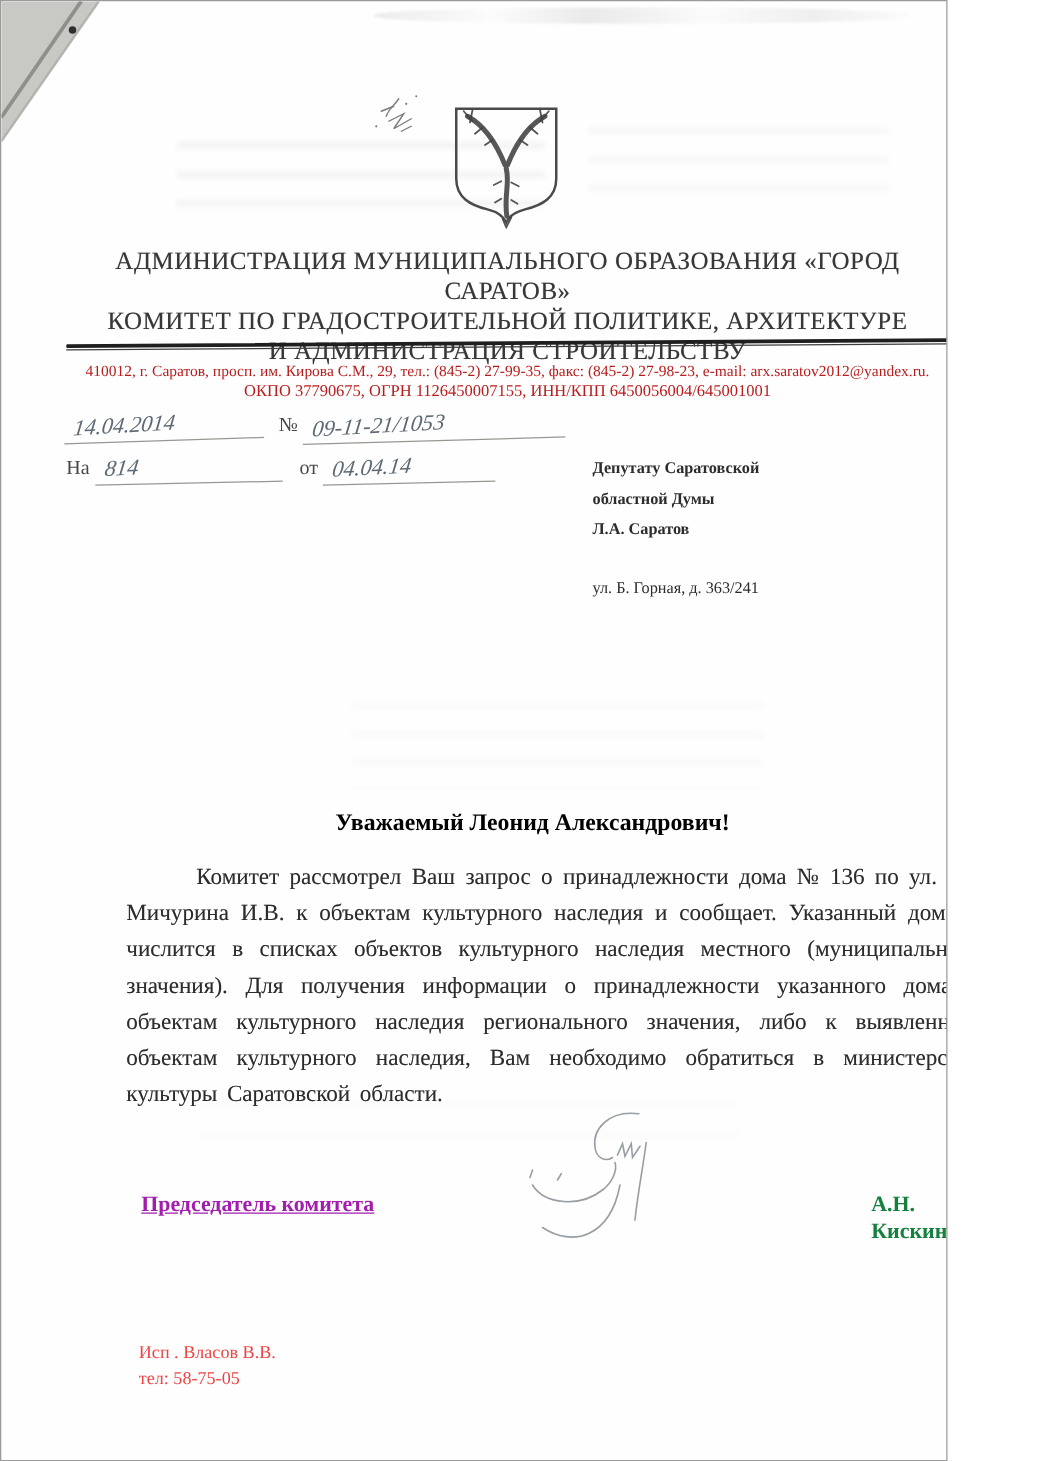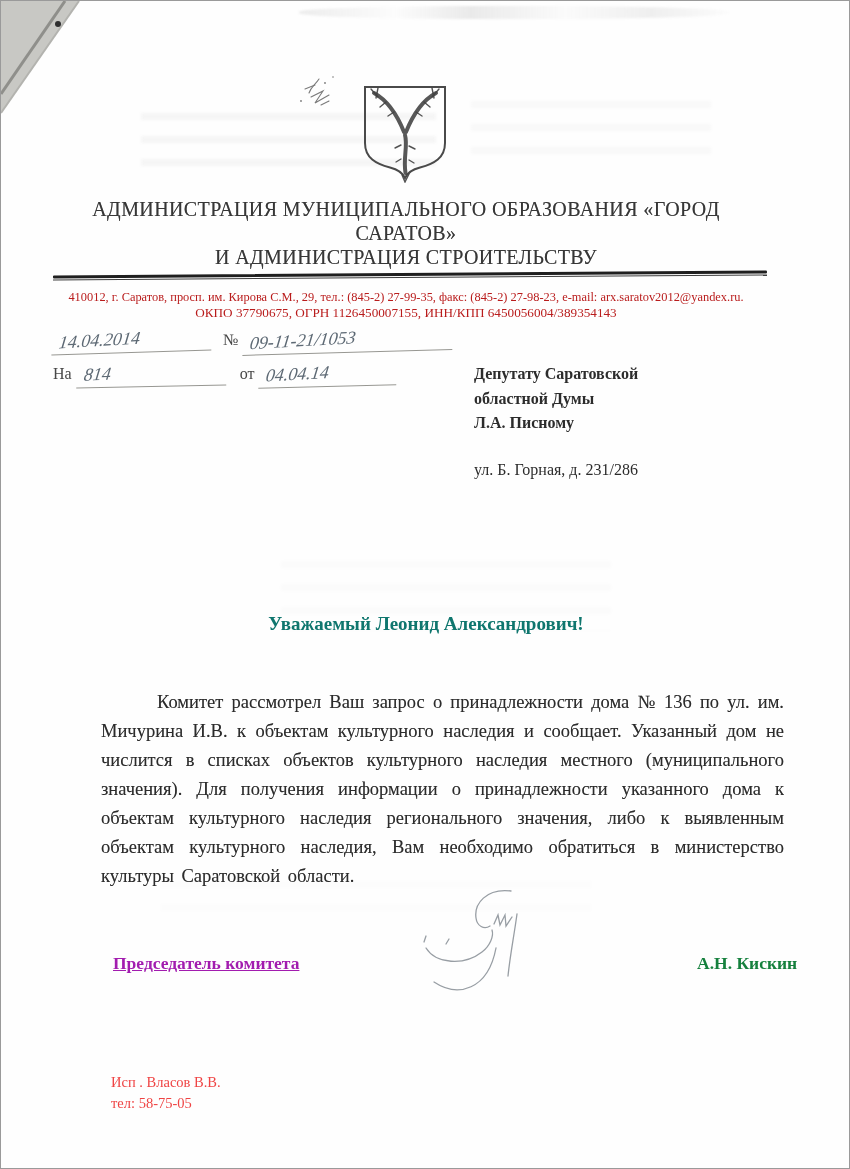--- a/index.html
+++ b/index.html
@@ -1,18 +1,18 @@
 <!DOCTYPE html>
 <html><head>
 <meta charset="utf-8">
 <style>
   html,body{margin:0;padding:0;background:#ffffff;}
   .page{
     position:relative;
-    width:850px;height:1169px;
+    width:758px;height:1169px;
     background:#fefefe;
     border:1px solid #9a9a9a;
     box-sizing:border-box;
     overflow:hidden;
     font-family:"Liberation Serif", serif;
     color:#2e2e2e;
   }
   .abs{position:absolute;}
   
   .org-block{left:40px;top:196px;width:730px;text-align:center;line-height:24px;
@@ -24,26 +24,26 @@
   .contact{left:40px;top:289px;width:730px;text-align:center;color:#b91c1c;}
   .contact .c1{font-size:12.4px;line-height:15px;}
   .contact .c2{font-size:13.2px;line-height:16px;}
   
   .label{font-size:16px;color:#474747;}
   .hw{font-style:italic;color:#5d6974;font-size:18px;
       transform:skewX(-10deg) rotate(-1.6deg);display:inline-block;}
   .uline{border-bottom:1.2px solid #979792;display:inline-block;
       padding:0 4px 2px 8px;box-sizing:border-box;}
   
-  .addressee{left:473px;top:361px;width:300px;font-size:16px;line-height:24.5px;color:#2c2c2c;}
+  .addressee{left:473px;top:361px;width:300px;font-size:13px;line-height:24.5px;color:#2c2c2c;}
   .addressee .b{font-weight:bold;}
   .addressee .gap{height:22px;}
   
-  .salutation{left:84px;top:612px;width:682px;text-align:center;
-      font-weight:bold;font-size:19px;color:#0f766e;}
+  .salutation{left:84px;top:647px;width:682px;text-align:center;
+      font-weight:bold;font-size:19px;color:#000000;}
   .body-par{left:100px;top:687px;width:683px;font-size:18.5px;line-height:29px;
       text-align:justify;text-indent:56px;word-spacing:3px;color:#2c2c2c;
       text-shadow:0 0 .5px rgba(60,60,60,.4);}
   
   .sig-title{left:112px;top:952px;font-weight:bold;font-size:17.5px;color:#a21caf;text-decoration:underline;}
   .sig-name{left:696px;top:952px;font-weight:bold;font-size:17.5px;color:#15803d;}
   
   .footer{left:110px;top:1071px;font-size:14.5px;line-height:21px;color:#ef4444;}
   
   .ghost{position:absolute;filter:blur(1.6px);pointer-events:none;}
@@ -105,31 +105,32 @@
       <path d="M41,62 l-6,3"></path>
         <path d="M49,63 l6,3"></path>
       <path d="M41,76 l-5,3"></path>
         <path d="M49,77 l5,3"></path>
       <path d="M42,92 l3,7 l4,-8"></path>
     </g>
   </svg>
 
   <div class="abs org-block">
     <div>АДМИНИСТРАЦИЯ МУНИЦИПАЛЬНОГО ОБРАЗОВАНИЯ «ГОРОД САРАТОВ»</div>
+    <div>КОМИТЕТ ПО ГРАДОСТРОИТЕЛЬНОЙ ПОЛИТИКЕ, АРХИТЕКТУРЕ</div>
     <div>И АДМИНИСТРАЦИЯ СТРОИТЕЛЬСТВУ</div>
   </div>
 
   <div class="abs rule-wrap">
     <div class="rule-thick"></div>
     <div class="rule-thin"></div>
   </div>
 
   <div class="abs contact">
     <div class="c1">410012, г. Саратов, просп. им. Кирова С.М., 29, тел.: (845-2) 27-99-35, факс: (845-2) 27-98-23, e-mail: arx.saratov2012@yandex.ru.</div>
-    <div class="c2">ОКПО 37790675, ОГРН 1126450007155, ИНН/КПП 6450056004/389354143</div>
+    <div class="c2">ОКПО 37790675, ОГРН 1126450007155, ИНН/КПП 6450056004/645001001</div>
   </div>
 
   <div class="abs" style="left:50px;top:328px;">
     <span class="uline" style="width:160px;transform:rotate(-1.8deg);">
       <span class="hw">14.04.2014</span>
     </span>
     <span class="label" style="margin-left:8px;">№</span>
     <span class="uline" style="width:210px;transform:rotate(-1.6deg);">
       <span class="hw">09-11-21/1053</span>
     </span>
@@ -142,23 +143,23 @@
     </span>
     <span class="label" style="margin-left:10px;">от</span>
     <span class="uline" style="width:138px;transform:rotate(-1.4deg);">
       <span class="hw">04.04.14</span>
     </span>
   </div>
 
   <div class="abs addressee">
     <div class="b">Депутату Саратовской</div>
     <div class="b">областной Думы</div>
-    <div class="b">Л.А. Писному</div>
+    <div class="b">Л.А. Саратов</div>
     <div class="gap"></div>
-    <div>ул. Б. Горная, д. 231/286</div>
+    <div>ул. Б. Горная, д. 363/241</div>
   </div>
 
   <div class="abs salutation">Уважаемый Леонид Александрович!</div>
 
   <div class="abs body-par">Комитет рассмотрел Ваш запрос о принадлежности дома № 136 по ул. им. Мичурина И.В. к объектам культурного наследия и сообщает.  Указанный дом не числится в списках объектов культурного наследия местного (муниципального значения). Для получения информации о принадлежности указанного дома к объектам культурного наследия регионального значения, либо к выявленным объектам культурного наследия, Вам необходимо обратиться в  министерство культуры Саратовской области.</div>
 
   <svg class="abs" style="left:415px;top:885px" width="135" height="115" viewBox="0 0 135 115">
     <g fill="none" stroke="#989ea4" stroke-width="1.3" stroke-linecap="round">
       <path d="M95,5 C70,2 58,18 60,32 C61,40 68,44 74,40"></path>
       <path d="M78,38 l4,-9 l2,10 l5,-10 l1,11 l6,-9"></path>

